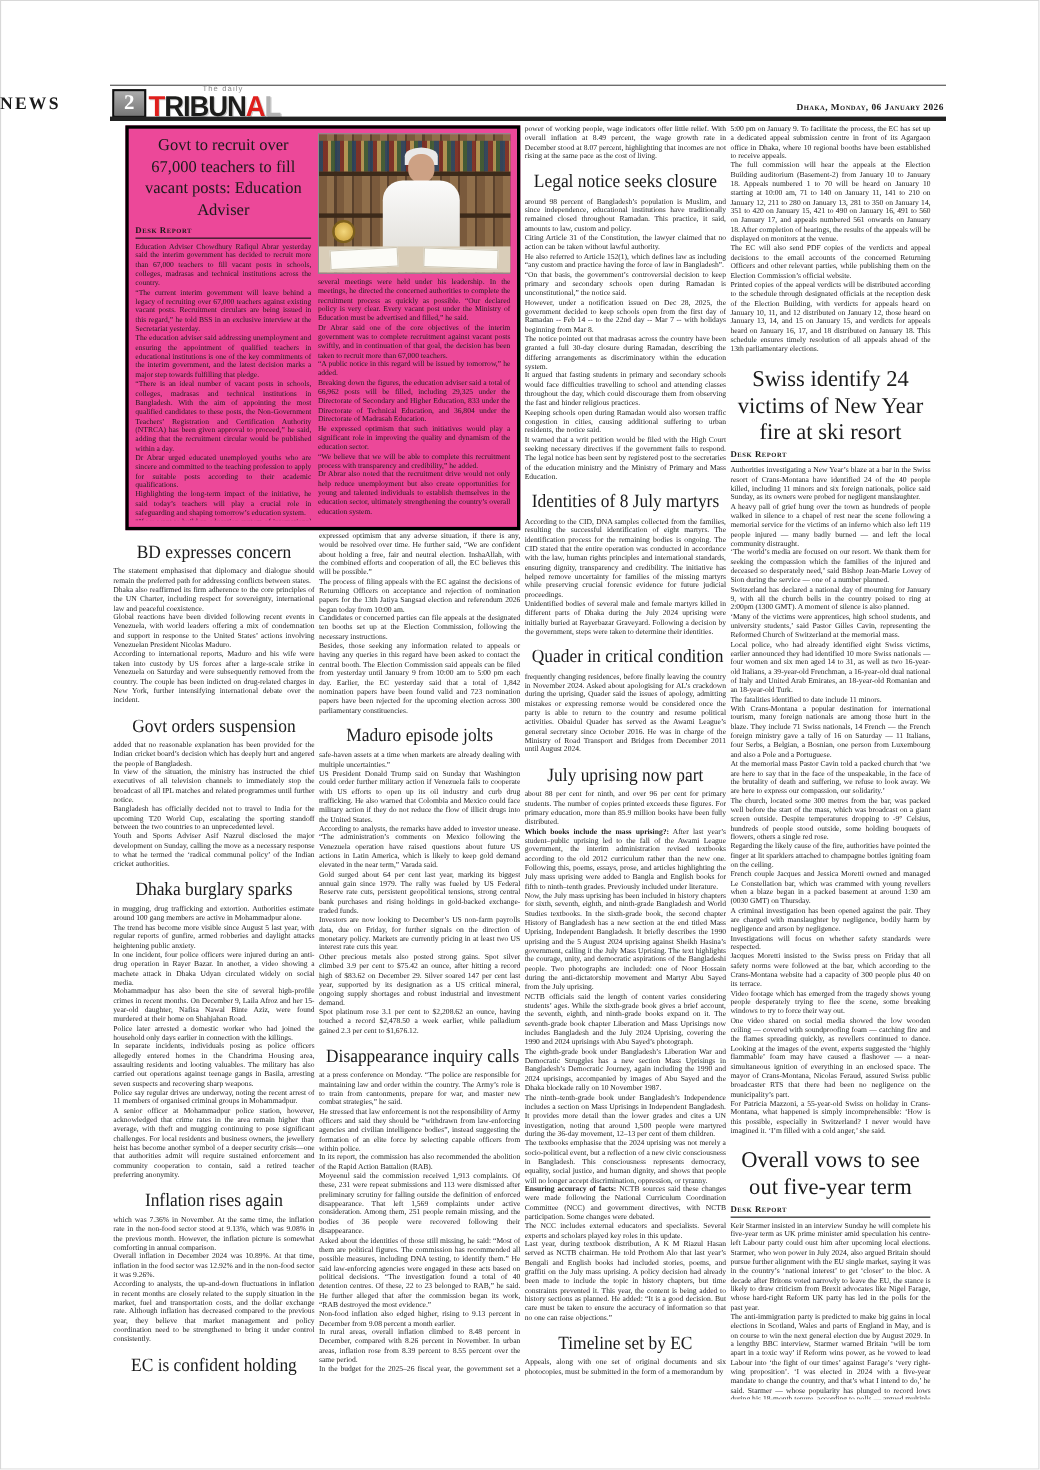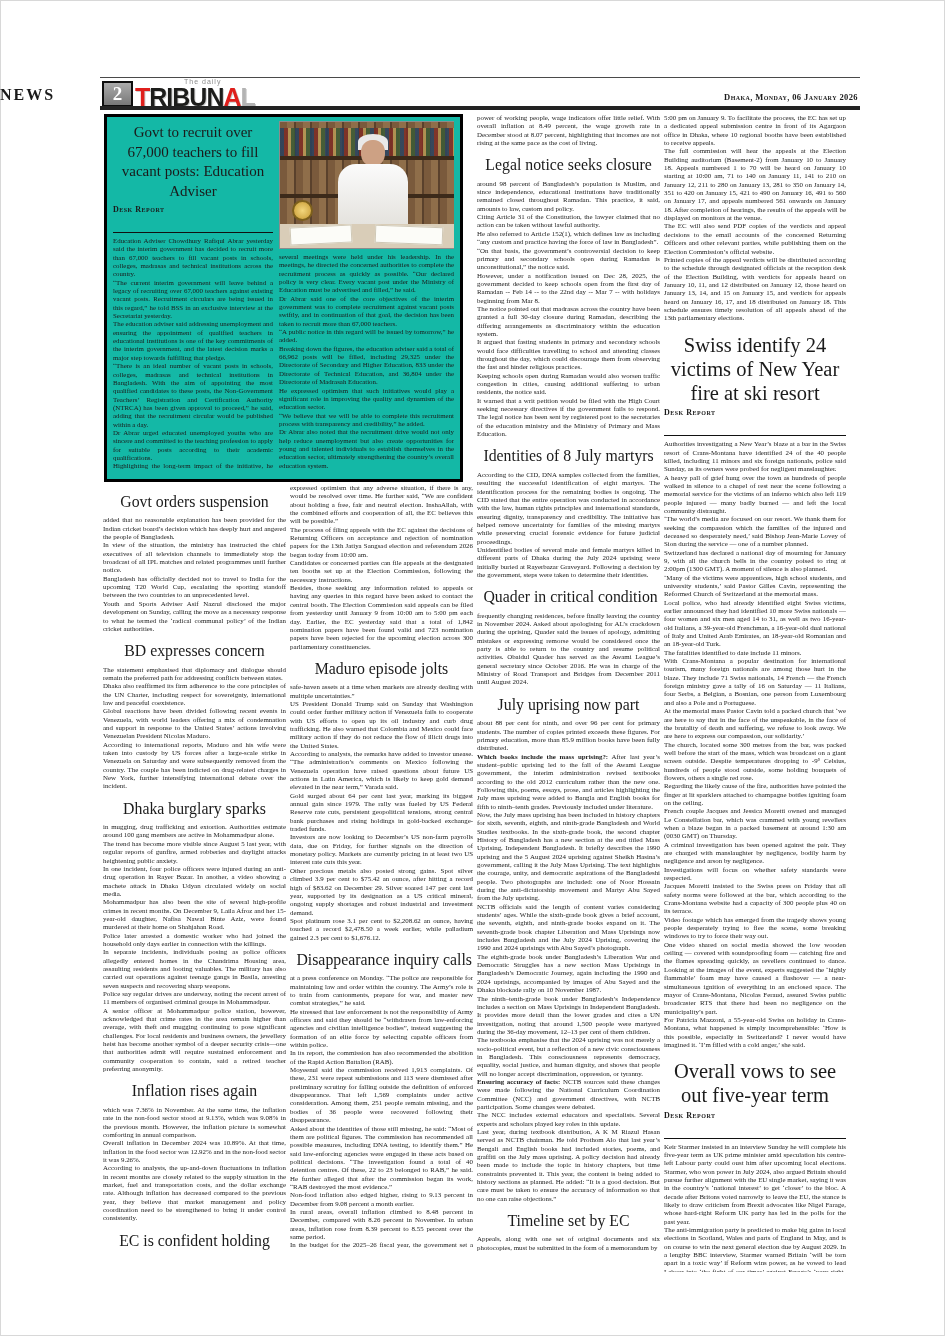--- a/index.html
+++ b/index.html
@@ -10,26 +10,26 @@
   .rule-hair{left:100px;top:77px;width:760px;height:1px;background:#4a4a4a;}
   .rule-thick{left:100px;top:106px;width:760px;height:4px;background:#232323;}
   .pagenum{left:102px;top:81px;width:27px;height:22px;background:linear-gradient(#ababab,#787878);
            border:2px solid #0e0e0e;color:#fff;font:bold 19px/22px "Liberation Serif",serif;text-align:center;}
   .dailytag{left:184px;top:78px;font-family:"Liberation Sans",sans-serif;font-size:7px;color:#8d8d8d;letter-spacing:1px;}
   .logo{left:135px;top:82px;font-family:"Liberation Sans",sans-serif;font-weight:bold;font-size:25px;
         letter-spacing:-1px;transform:scaleY(1.05);transform-origin:left top;text-shadow:1px 1px 0 #cfcfcf;}
   .section{left:0;top:86px;width:945px;text-align:left;font-weight:bold;font-size:16px;letter-spacing:2px;}
   .date{top:92px;right:87px;font-weight:bold;font-size:8.5px;font-variant:small-caps;letter-spacing:.4px;}
   
-  .leadbox{left:104px;top:114px;width:353px;height:362px;border:3px solid #000;background:#14b8a6;overflow:hidden;text-decoration:underline;}
+  .leadbox{left:114px;top:114px;width:353px;height:362px;border:3px solid #000;background:#ec4899;overflow:hidden;text-decoration:underline;}
   .lead-left{position:absolute;left:6px;top:4px;width:160px;height:352px;overflow:hidden;}
   .lead-right{position:absolute;left:172px;top:4px;width:175px;height:352px;overflow:hidden;}
   .lead-left h1{margin:2px 0 4px;font-size:15px;line-height:1.3;font-weight:normal;text-align:center;}
   .byline{font-weight:bold;font-size:8px;font-variant:small-caps;letter-spacing:.5px;
-          border-bottom:1.5px solid #111;padding-bottom:18px;margin:2px 0 4px;}
+          border-bottom:1.5px solid #111;padding-bottom:2px;margin:2px 0 4px;}
   
   .photo{position:relative;width:175px;height:126px;overflow:hidden;border:1px solid #8c8c8c;
          background:repeating-linear-gradient(90deg,#7a5a3c 0 7px,#8f6e4a 7px 14px,#5a412c 14px 16px);}
   .photo .shelf1,.photo .shelf2{position:absolute;left:0;right:0;height:4px;background:#3c2a1a;}
   .photo .shelf1{top:34px;} .photo .shelf2{top:72px;}
   .photo .books{position:absolute;left:0;right:0;top:6px;height:28px;
          background:repeating-linear-gradient(90deg,#27415f 0 4px,#7e2c24 4px 8px,#b99a55 8px 11px,#3a5a33 11px 15px);opacity:.85;}
   .photo .clock{position:absolute;left:12px;top:78px;width:17px;height:17px;border-radius:50%;
          background:radial-gradient(#f3d77d,#c79a33);border:2px solid #7c5f1c;}
   .photo .hair{position:absolute;left:78px;top:12px;width:30px;height:16px;border-radius:50% 50% 0 0;background:#e9e9e9;}
@@ -186,32 +186,32 @@
       </div>
       <div class="article">
         <div class="ahead big">Overall vows to see out five-year term</div>
         <div class="byline">Desk Report</div>
         <p>Keir Starmer insisted in an interview Sunday he will complete his five-year term as UK prime minister amid speculation his centre-left Labour party could oust him after upcoming local elections. Starmer, who won power in July 2024, also argued Britain should pursue further alignment with the EU single market, saying it was in the country’s ‘national interest’ to get ‘closer’ to the bloc. A decade after Britons voted narrowly to leave the EU, the stance is likely to draw criticism from Brexit advocates like Nigel Farage, whose hard-right Reform UK party has led in the polls for the past year.</p>
         <p>The anti-immigration party is predicted to make big gains in local elections in Scotland, Wales and parts of England in May, and is on course to win the next general election due by August 2029. In a lengthy BBC interview, Starmer warned Britain ‘will be torn apart in a toxic way’ if Reform wins power, as he vowed to lead Labour into ‘the fight of our times’ against Farage’s ‘very right-wing proposition’. ‘I was elected in 2024 with a five-year mandate to change the country, and that’s what I intend to do,’ he said. Starmer — whose popularity has plunged to record lows during his 18-month tenure, according to polls — argued multiple leadership changes under his predecessor Conservatives caused ‘utter chaos’. ‘Nobody wants to go back to that. It’s not in our national interest.</p>
       </div>
     </section>
   <section class="abs col col1">
       <div class="article">
+        <div class="ahead">BD expresses concern</div>
+        <p>The statement emphasised that diplomacy and dialogue should remain the preferred path for addressing conflicts between states.</p>
+        <p>Dhaka also reaffirmed its firm adherence to the core principles of the UN Charter, including respect for sovereignty, international law and peaceful coexistence.</p>
+        <p>Global reactions have been divided following recent events in Venezuela, with world leaders offering a mix of condemnation and support in response to the United States’ actions involving Venezuelan President Nicolas Maduro.</p>
+        <p>According to international reports, Maduro and his wife were taken into custody by US forces after a large-scale strike in Venezuela on Saturday and were subsequently removed from the country. The couple has been indicted on drug-related charges in New York, further intensifying international debate over the incident.</p>
+      </div>
+      <div class="article">
         <div class="ahead">Govt orders suspension</div>
         <p>added that no reasonable explanation has been provided for the Indian cricket board’s decision which has deeply hurt and angered the people of Bangladesh.</p>
         <p>In view of the situation, the ministry has instructed the chief executives of all television channels to immediately stop the broadcast of all IPL matches and related programmes until further notice.</p>
         <p>Bangladesh has officially decided not to travel to India for the upcoming T20 World Cup, escalating the sporting standoff between the two countries to an unprecedented level.</p>
         <p>Youth and Sports Adviser Asif Nazrul disclosed the major development on Sunday, calling the move as a necessary response to what he termed the ‘radical communal policy’ of the Indian cricket authorities.</p>
-      </div>
-      <div class="article">
-        <div class="ahead">BD expresses concern</div>
-        <p>The statement emphasised that diplomacy and dialogue should remain the preferred path for addressing conflicts between states.</p>
-        <p>Dhaka also reaffirmed its firm adherence to the core principles of the UN Charter, including respect for sovereignty, international law and peaceful coexistence.</p>
-        <p>Global reactions have been divided following recent events in Venezuela, with world leaders offering a mix of condemnation and support in response to the United States’ actions involving Venezuelan President Nicolas Maduro.</p>
-        <p>According to international reports, Maduro and his wife were taken into custody by US forces after a large-scale strike in Venezuela on Saturday and were subsequently removed from the country. The couple has been indicted on drug-related charges in New York, further intensifying international debate over the incident.</p>
       </div>
       <div class="article">
         <div class="ahead">Dhaka burglary sparks</div>
         <p>in mugging, drug trafficking and extortion. Authorities estimate around 100 gang members are active in Mohammadpur alone.</p>
         <p>The trend has become more visible since August 5 last year, with regular reports of gunfire, armed robberies and daylight attacks heightening public anxiety.</p>
         <p>In one incident, four police officers were injured during an anti-drug operation in Rayer Bazar. In another, a video showing a machete attack in Dhaka Udyan circulated widely on social media.</p>
         <p>Mohammadpur has also been the site of several high-profile crimes in recent months. On December 9, Laila Afroz and her 15-year-old daughter, Nafisa Nawal Binte Aziz, were found murdered at their home on Shahjahan Road.</p>
         <p>Police later arrested a domestic worker who had joined the household only days earlier in connection with the killings.</p>
         <p>In separate incidents, individuals posing as police officers allegedly entered homes in the Chandrima Housing area, assaulting residents and looting valuables. The military has also carried out operations against teenage gangs in Basila, arresting seven suspects and recovering sharp weapons.</p>
         <p>Police say regular drives are underway, noting the recent arrest of 11 members of organised criminal groups in Mohammadpur.</p>

